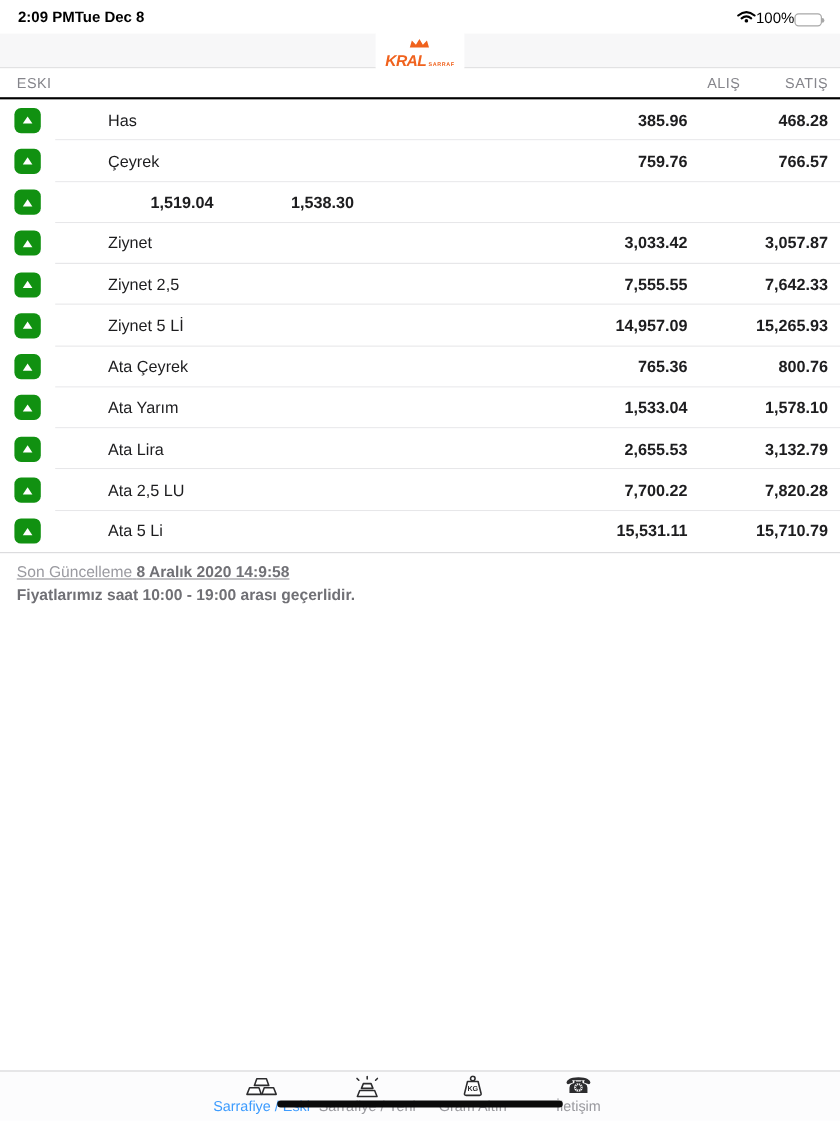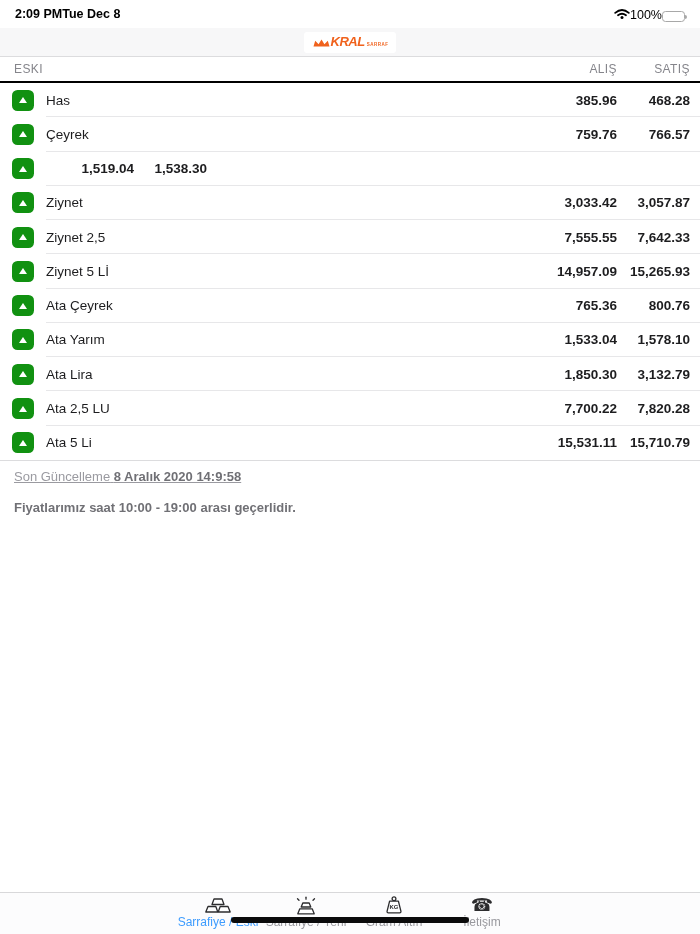--- a/index.html
+++ b/index.html
@@ -18,38 +18,38 @@
   .status-right{display:flex;align-items:flex-end;font-weight:400;}
   .battery{width:23px;height:11px;border:1px solid #a8a8a8;border-radius:3.5px;position:relative;padding:1px;box-sizing:border-box;}
   .battery-fill{height:100%;width:92%;background:#1c1c1e;border-radius:2px;}
   .battery-tip{position:absolute;right:-3px;top:3px;width:2px;height:4px;background:#a8a8a8;border-radius:0 2px 2px 0;}
   
   .nav-bar{
     height:28px;background:#f7f7f8;border-bottom:1px solid #dcdcde;
     display:flex;align-items:center;justify-content:center;
   }
   .logo-chip{
-    background:#ffffff;border-radius:3px;padding:1px 8px 2px;display:flex;flex-direction:row;align-items:center;min-width:52px;
+    background:#ffffff;border-radius:3px;padding:1px 8px 2px;display:flex;flex-direction:column;align-items:center;min-width:52px;
   }
   .logo-row{display:flex;align-items:baseline;}
   .logo-text{font-size:13px;font-weight:800;font-style:italic;color:#f0621d;letter-spacing:-0.5px;line-height:12px;}
   .logo-sub{font-size:4.5px;font-weight:700;color:#f0621d;margin-left:2px;letter-spacing:0.5px;}
   
   .table-header{
     height:24px;display:flex;align-items:center;
     padding:0 10px 0 14px;border-bottom:2px solid #000000;
     color:#85858b;font-size:12px;letter-spacing:0.4px;background:#fff;
   }
   .th-name{flex:1;}
   .th-buy{width:100px;text-align:right;}
   .th-sell{width:73px;text-align:right;}
   .rows{}
   .row{
     height:34.27px;display:flex;align-items:center;
-    padding:0 10px 0 12px;position:relative;background:#fff;
+    padding:0 10px 0 12px;position:relative;background:#fff;gap:44px;
   }
   .row:not(:last-child)::after{
     content:"";position:absolute;left:46px;right:0;bottom:0;height:1px;background:#e7e7e9;
   }
   .badge{
     width:22px;height:21px;border-radius:5.5px;background:#119111;
     display:flex;align-items:center;justify-content:center;flex:0 0 auto;
   }
   .tri-up{
     width:0;height:0;border-left:4.5px solid transparent;border-right:4.5px solid transparent;
@@ -57,21 +57,21 @@
   }
   .row-name{margin-left:12px;flex:1;font-size:13.5px;color:#1d1d1f;}
   .row-buy,.row-sell{font-size:13.5px;font-weight:700;color:#1d1d1f;font-variant-numeric:tabular-nums;}
   .row-buy{width:100px;text-align:right;}
   .row-sell{width:73px;text-align:right;}
   .table-bottom-line{height:1px;background:#dcdcde;}
   
   .footer-note{padding:8px 14px 0;}
   .updated-line{font-size:13px;color:#9a9aa0;text-decoration:underline;}
   .updated-value{font-weight:600;color:#707075;}
-  .notice-line{font-size:13px;font-weight:700;color:#707075;margin-top:16px;}
+  .notice-line{font-size:13px;font-weight:700;color:#707075;margin-top:4px;}
   
   .tab-bar{
     position:absolute;left:0;right:0;bottom:0;height:41px;
     border-top:1px solid #d8d8da;background:#fcfcfd;
     display:flex;justify-content:center;align-items:flex-start;
   }
   .tab{width:88px;display:flex;flex-direction:column;align-items:center;padding-top:3px;cursor:pointer;}
   .tab-icon{height:18px;display:flex;align-items:center;justify-content:center;color:#2c2c2e;}
   .tab-icon svg{display:block;}
   .tab-icon .phone-glyph{font-size:18px;line-height:18px;color:#2c2c2e;}
@@ -195,21 +195,21 @@
     <span class="row-name">Ata Yarım</span>
     <span class="row-buy">1,533.04</span>
     <span class="row-sell">1,578.10</span>
   </div>
 
   <div class="row">
     <span class="badge">
         <span class="tri-up"></span>
       </span>
     <span class="row-name">Ata Lira</span>
-    <span class="row-buy">1,850.30</span>
+    <span class="row-buy">2,655.53</span>
     <span class="row-sell">3,132.79</span>
   </div>
 
   <div class="row">
     <span class="badge">
         <span class="tri-up"></span>
       </span>
     <span class="row-name">Ata 2,5 LU</span>
     <span class="row-buy">7,700.22</span>
     <span class="row-sell">7,820.28</span>

